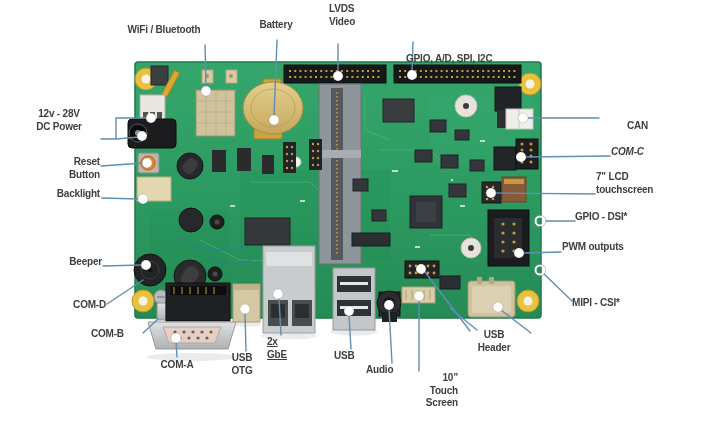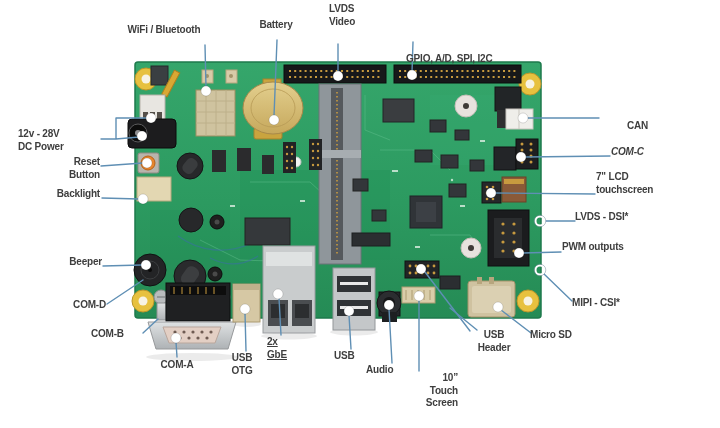--- a/index.html
+++ b/index.html
@@ -414,42 +414,41 @@
       <circle cx="540" cy="270" r="4.5" fill="none" stroke="#ffffff" stroke-width="2"></circle>
       <circle cx="540" cy="270" r="5.8" fill="none" stroke="rgba(120,140,155,0.5)" stroke-width="1"></circle>
     </g>
   </svg>
 
   <div class="label" style="left:106px;top:24px;width:116px;text-align:center;">WiFi / Bluetooth</div>
   <div class="label" style="left:245px;top:19px;width:62px;text-align:center;">Battery</div>
   <div class="label" style="left:329px;top:3px;width:52px;text-align:left;">LVDS
 Video</div>
   <div class="label" style="left:406px;top:21px;width:170px;text-align:left;margin-top:32px;">GPIO, A/D, SPI, I2C</div>
-  <div class="label" style="left:18px;top:108px;width:82px;text-align:left;margin-top:20px;">12v - 28V
+  <div class="label" style="left:18px;top:108px;width:82px;text-align:center;">12v - 28V
 DC Power</div>
   <div class="label" style="left:30px;top:156px;width:70px;text-align:right;">Reset
 Button</div>
   <div class="label" style="left:12px;top:188px;width:88px;text-align:right;">Backlight</div>
   <div class="label" style="left:40px;top:256px;width:62px;text-align:right;">Beeper</div>
   <div class="label" style="left:52px;top:299px;width:54px;text-align:right;">COM-D</div>
   <div class="label" style="left:91px;top:328px;width:52px;text-align:left;">COM-B</div>
   <div class="label" style="left:149px;top:359px;width:56px;text-align:center;">COM-A</div>
   <div class="label" style="left:222px;top:352px;width:40px;text-align:center;">USB
 OTG</div>
   <div class="label" style="left:267px;top:336px;width:36px;text-align:left;text-decoration:underline;">2x
 GbE</div>
   <div class="label" style="left:334px;top:350px;width:36px;text-align:left;">USB</div>
   <div class="label" style="left:366px;top:364px;width:46px;text-align:left;">Audio</div>
   <div class="label" style="left:406px;top:372px;width:52px;text-align:right;">10”
 Touch
 Screen</div>
   <div class="label" style="left:463px;top:329px;width:62px;text-align:center;">USB
 Header</div>
-  <div class="label" style="left:530px;top:329px;width:72px;text-align:left;">Micro SD</div>
   <div class="label" style="left:600px;top:120px;width:48px;text-align:right;">CAN</div>
   <div class="label" style="left:611px;top:146px;width:66px;text-align:left;font-style:italic;">COM-C</div>
   <div class="label" style="left:596px;top:171px;width:94px;text-align:left;">7" LCD
 touchscreen</div>
-  <div class="label" style="left:575px;top:211px;width:86px;text-align:left;">LVDS - DSI*</div>
+  <div class="label" style="left:575px;top:211px;width:86px;text-align:left;">GPIO - DSI*</div>
   <div class="label" style="left:562px;top:241px;width:120px;text-align:left;">PWM outputs</div>
   <div class="label" style="left:572px;top:297px;width:88px;text-align:left;">MIPI - CSI*</div>
 
 </div>
 
 </body></html>

